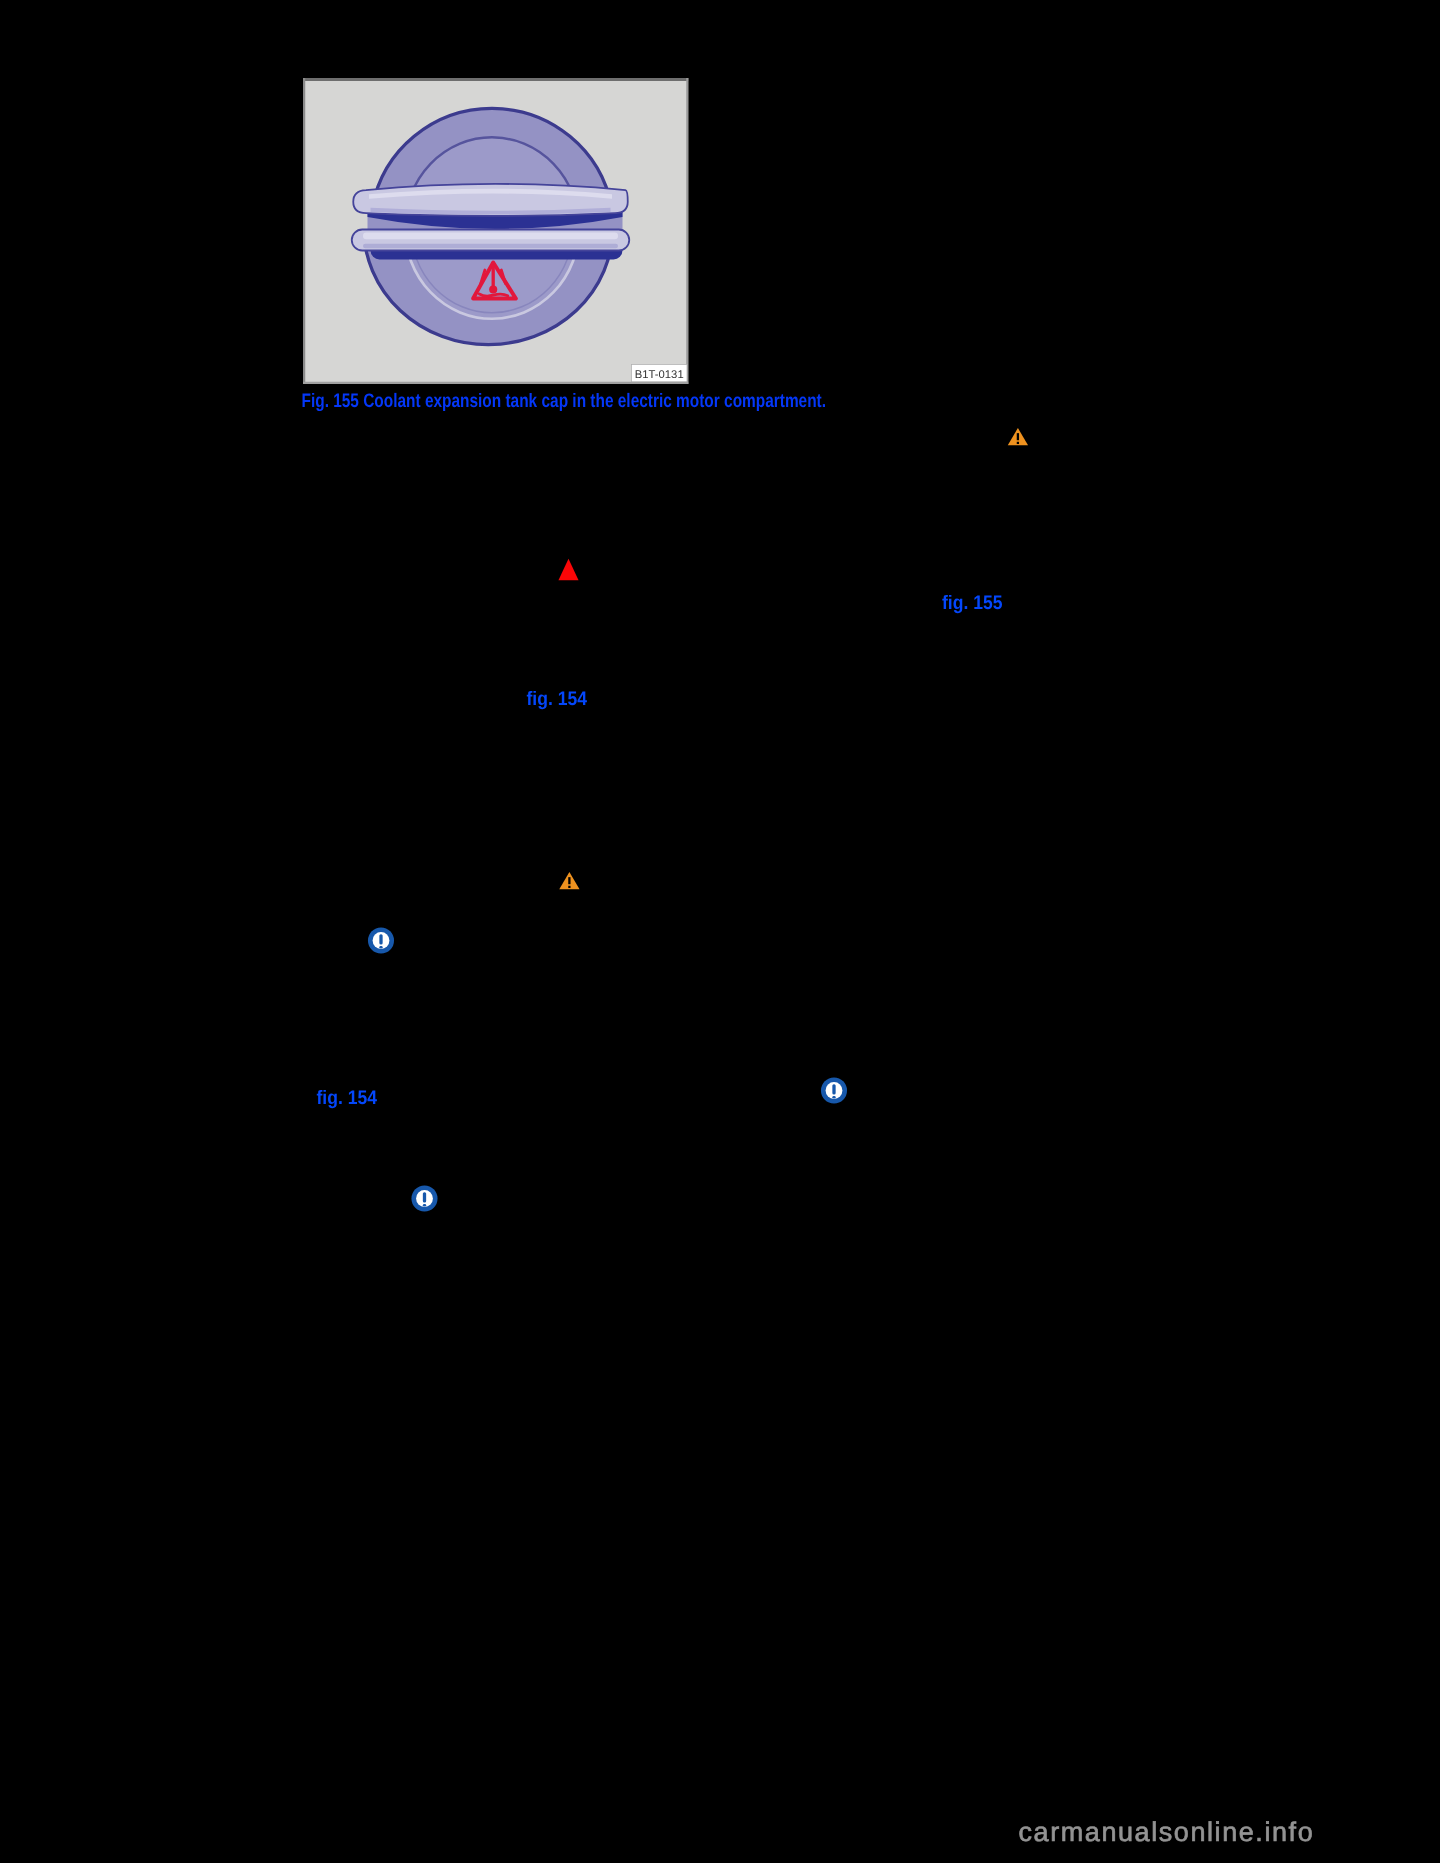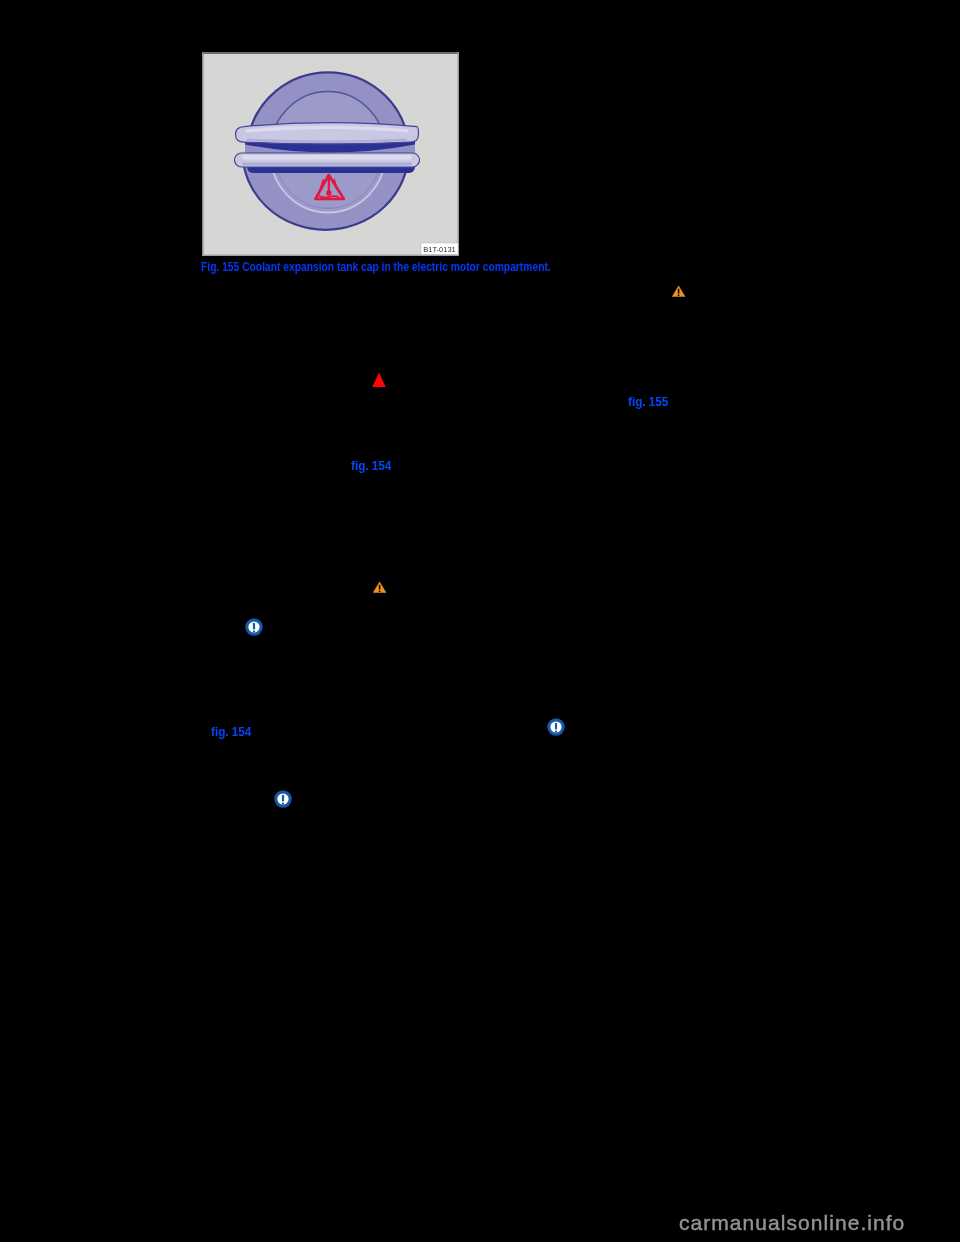--- a/index.html
+++ b/index.html
@@ -122,13 +122,13 @@
 </div>
 <div class="abs soft" style="left:274.1px;top:790.1px;">
 <svg width="18" height="18" viewBox="0 0 18 18">
   <circle cx="9" cy="9" r="8.7" fill="#1758ab"></circle>
   <circle cx="9" cy="9" r="5.6" fill="#ffffff"></circle>
   <rect x="7.9" y="4.8" width="2.2" height="6.8" rx="1" fill="#1758ab"></rect>
   <rect x="7.9" y="12.6" width="2.2" height="1.8" rx="0.9" fill="#1758ab"></rect>
 </svg>
 </div>
 
-<div class="abs soft" style="left:679px;top:1211px;color:#939393;font-size:21px;letter-spacing:1.05px;-webkit-text-stroke:0.45px #939393;">carmanualsonline.info</div>
+<div class="abs soft" style="left:679px;top:1211px;color:#939393;font-size:18px;letter-spacing:1.05px;-webkit-text-stroke:0.45px #939393;">carmanualsonline.info</div>
 
 </body></html>

